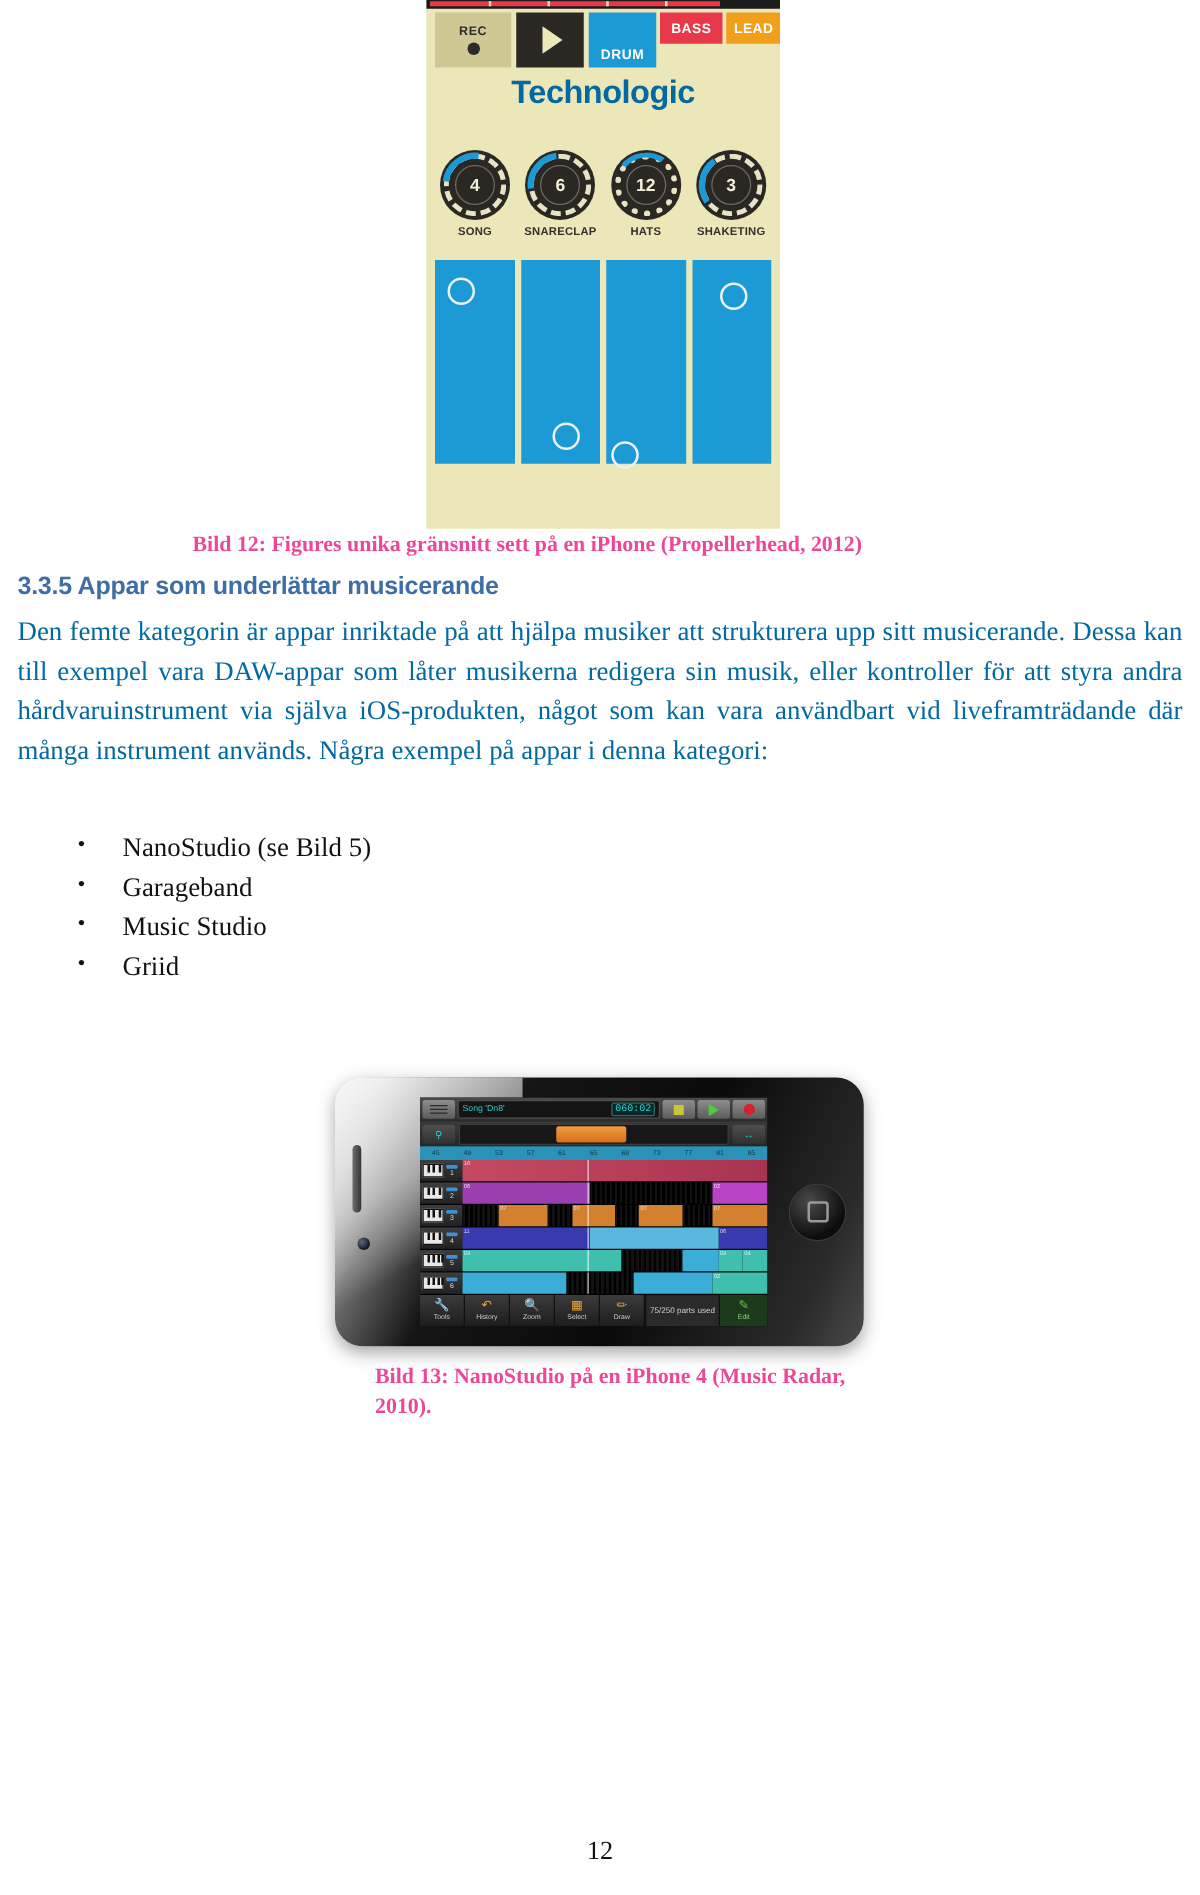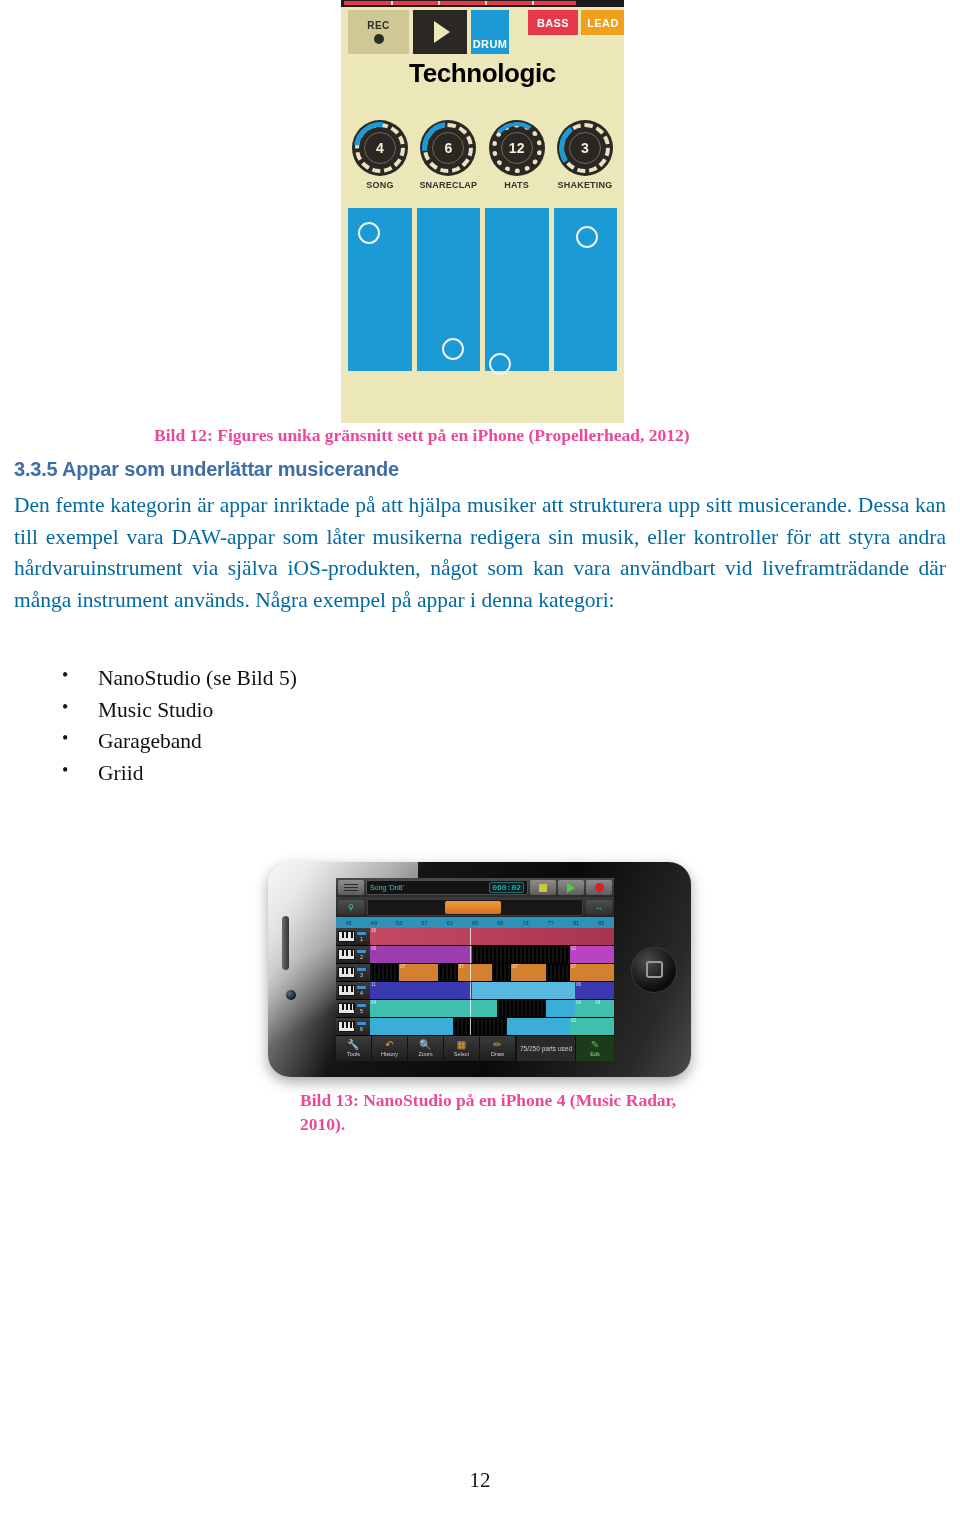--- a/index.html
+++ b/index.html
@@ -92,21 +92,21 @@
   .btn-play .tri {
     width: 0; height: 0;
     border-left: 16px solid #ece7b8;
     border-top: 11px solid transparent;
     border-bottom: 11px solid transparent;
     margin-left: 4px;
   }
   .btn-drum {
     position: absolute;
     left: 130px; top: 2px;
-    width: 38px; height: 44px;
+    width: 54px; height: 44px;
     background: #1b9ad6;
     display: flex;
     align-items: flex-end;
     justify-content: center;
     padding-bottom: 4px;
     box-sizing: border-box;
   }
   .btn-bass {
     position: absolute;
     left: 187px; top: 2px;
@@ -129,21 +129,21 @@
     letter-spacing: .4px;
   }
 
   .fig12-title {
     position: absolute;
     left: 0; right: 0; top: 58px;
     text-align: center;
     font-family: "Liberation Sans", sans-serif;
     font-weight: bold;
     font-size: 26px;
-    color: #000000;
+    color: #0369a1;
     letter-spacing: -0.4px;
   }
 
   
   .knob-row {
     position: absolute;
     left: 7px; right: 7px; top: 120px;
     display: flex;
     justify-content: space-between;
   }
@@ -665,22 +665,22 @@
 </div>
 
 <div class="caption" id="caption-12">Bild 12: Figures unika gränsnitt sett på en iPhone (Propellerhead, 2012)</div>
 
 <div class="heading3">3.3.5 Appar som underlättar musicerande</div>
 
 <div class="body-par">Den femte kategorin är appar inriktade på att hjälpa musiker att strukturera upp sitt musicerande. Dessa kan till exempel vara DAW-appar som låter musikerna redigera sin musik, eller kontroller för att styra andra hårdvaruinstrument via själva iOS-produkten, något som kan vara användbart vid liveframträdande där många instrument används. Några exempel på appar i denna kategori:</div>
 
 <ul class="bullets">
   <li>NanoStudio (se Bild 5)</li>
+  <li>Garageband</li>
   <li>Music Studio</li>
-  <li>Garageband</li>
   <li>Griid</li>
 </ul>
 
 <div class="phone-wrap">
   <div class="phone-body">
     <div class="phone-gloss"></div>
     <div class="vol-rocker"></div>
     <div class="lens"></div>
 
     <div class="phone-screen">

